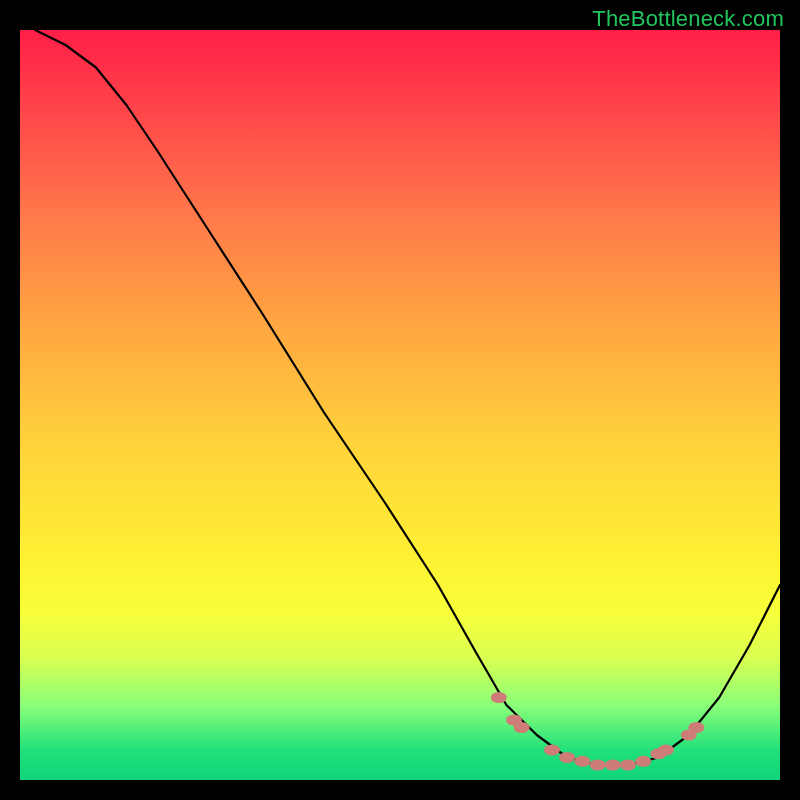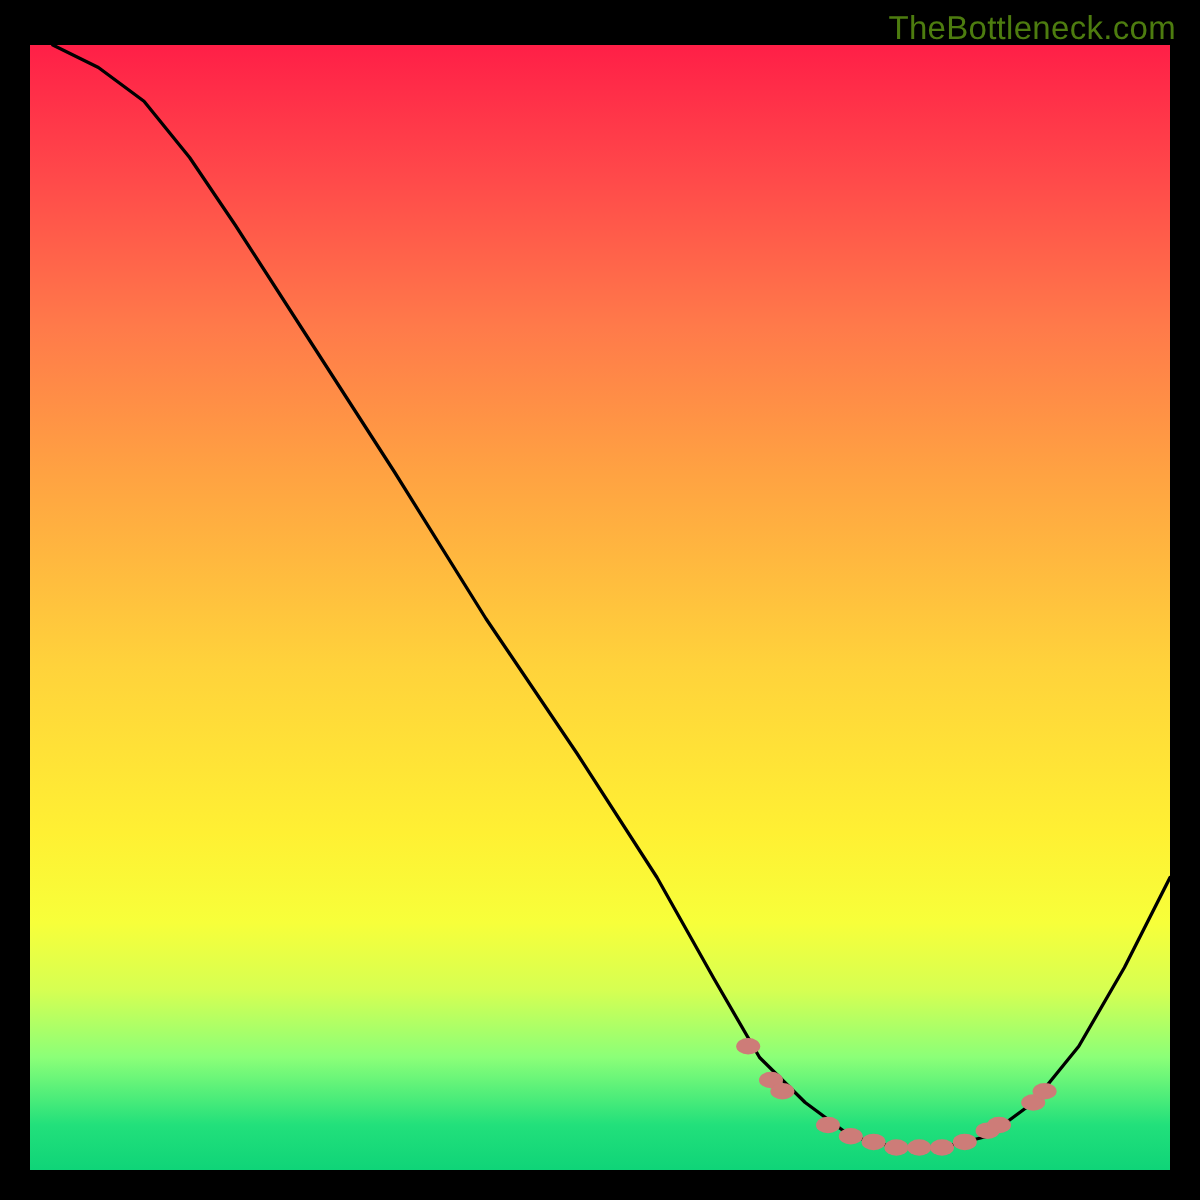--- a/index.html
+++ b/index.html
@@ -14,21 +14,21 @@
   .frame {
     position: relative;
     width: 800px;
     height: 800px;
     background: #000;
   }
   .watermark {
     position: absolute;
     top: 6px;
     right: 16px;
-    color: #4d7c0f;
+    color: #22c55e;
     font-size: 22px;
     font-weight: 500;
     letter-spacing: 0.2px;
   }
   .plot-area {
     position: absolute;
     left: 20px;
     top: 30px;
     width: 760px;
     height: 750px;

